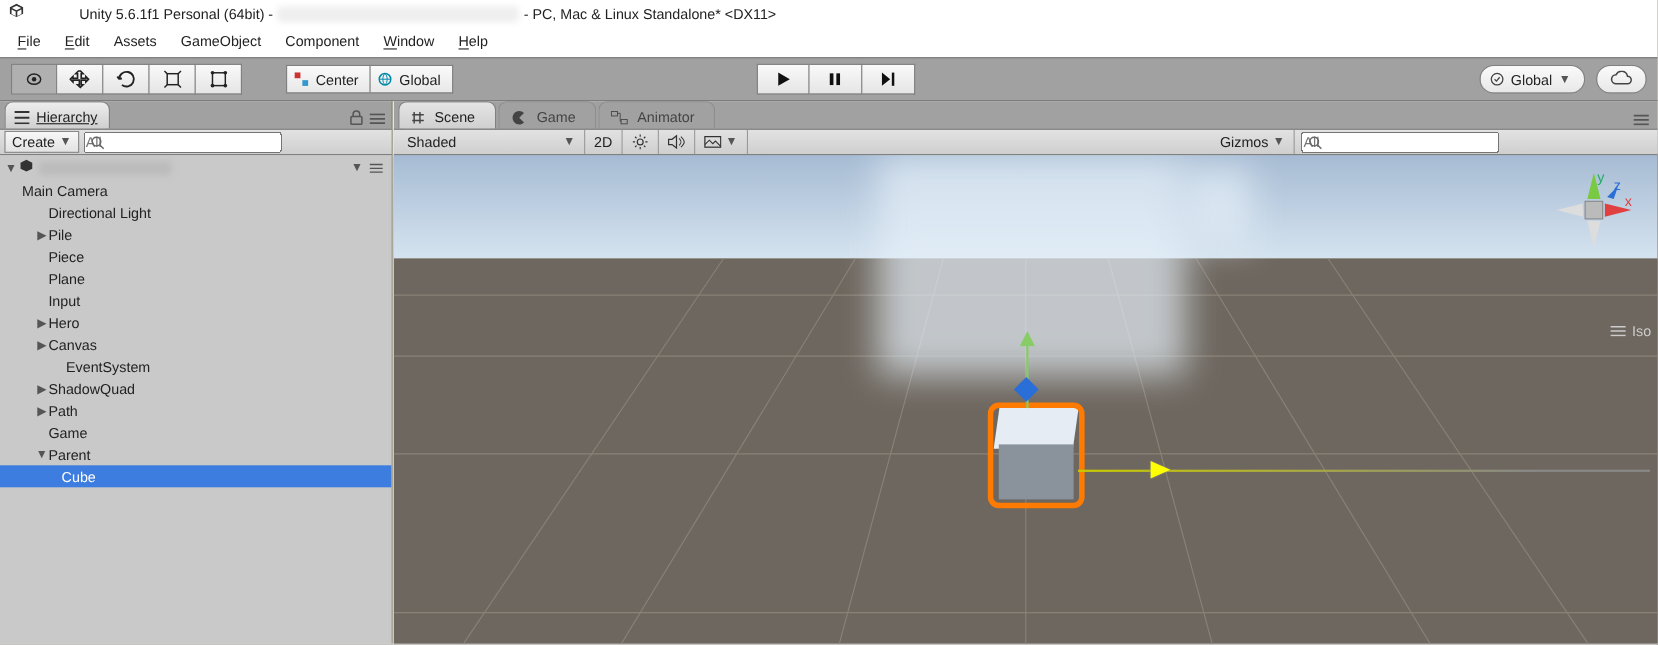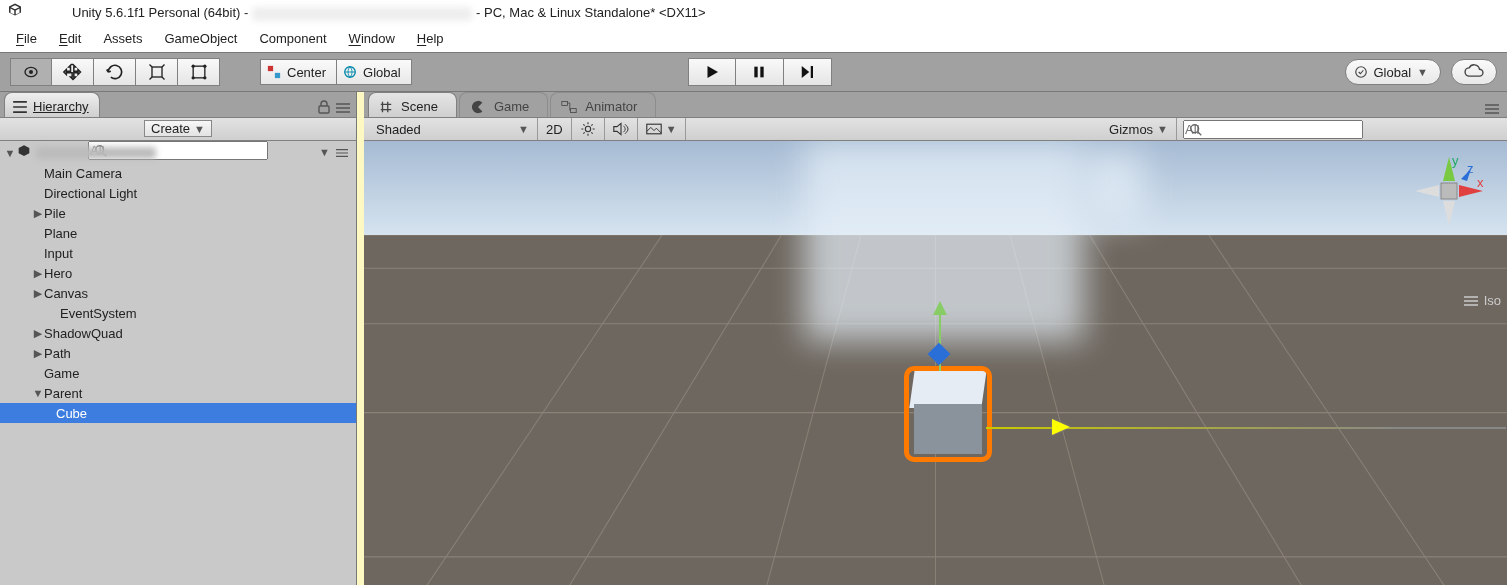--- a/index.html
+++ b/index.html
@@ -38,35 +38,35 @@
 
 .workspace { display:flex; height:493px; background:#a1a1a1; }
 
 
 .hierarchy-panel { width:357px; display:flex; flex-direction:column; border-right:1px solid #787878; }
 .panel-tab-row { height:25px; display:flex; align-items:flex-end; padding-left:4px; }
 .panel-tab { height:25px; padding:3px 10px 0 8px; background:linear-gradient(#eeeeee,#cfcfcf); border:1px solid #808080; border-bottom:none; border-radius:8px 8px 0 0; display:flex; align-items:center; gap:6px; font-size:14px; cursor:pointer;text-decoration:underline; }
 .tab-row-right { margin-left:auto; margin-right:6px; display:flex; align-items:center; gap:6px; }
 .lock-icon, .kebab-icon { cursor:pointer; }
 
-.hier-toolbar { height:24px; background:linear-gradient(#e2e2e2,#cfcfcf); border-top:1px solid #808080; border-bottom:1px solid #808080; display:flex; align-items:center; padding:2px 4px; gap:4px;flex-direction:column; }
+.hier-toolbar { height:24px; background:linear-gradient(#e2e2e2,#cfcfcf); border-top:1px solid #808080; border-bottom:1px solid #808080; display:flex; align-items:center; padding:2px 4px; gap:4px; }
 .create-btn { height:20px; background:linear-gradient(#f7f7f7,#e3e3e3); border:1px solid #888; padding:0 6px; display:flex; align-items:center; gap:4px; font-size:13px; cursor:pointer; }
 .search-wrap { position:relative; flex:1; }
 .search-wrap .mag { position:absolute; left:6px; top:3px; pointer-events:none; }
 
 .hier-tree { flex:1; background:#c9c9c9; overflow:auto; padding-top:2px; }
 .tree-row { height:20px; display:flex; align-items:center; cursor:pointer; font-size:14px; }
 .tree-row.selected { background:#3e7de0; color:#fff; }
 .tree-row.selected span { color:#fff; }
 .tree-toggle { width:12px; text-align:center; font-size:11px; color:#555; }
 .tree-row .unity-glyph { margin-right:4px; }
 .scene-row-icons { margin-left:auto; margin-right:8px; display:flex; gap:6px; }
 
 
-.scene-panel { flex:1; display:flex; flex-direction:column; border-left:7px solid #fef9c3; position:relative; }
+.scene-panel { flex:1; display:flex; flex-direction:column; border-left:1px solid #fef9c3; position:relative; }
 .scene-tabs-row { height:25px; display:flex; align-items:flex-end; padding-left:4px; gap:2px; }
 .scene-tab { height:25px; padding:3px 18px 0 10px; background:linear-gradient(#e5e5e5,#cfcfcf); border:1px solid #808080; border-bottom:none; border-radius:8px 8px 0 0; display:flex; align-items:center; gap:8px; font-size:14px; cursor:pointer; }
 .scene-tab.inactive { background:#a1a1a1; border-color:#8d8d8d; color:#444; }
 .scene-tab.inactive span { color:#444; }
 .scene-tabs-row .kebab-icon { margin-left:auto; margin-right:8px; }
 
 .scene-toolbar { height:24px; background:linear-gradient(#e2e2e2,#cfcfcf); border-top:1px solid #808080; border-bottom:1px solid #808080; display:flex; align-items:center; padding:0 4px; gap:0; }
 .scene-tool { height:22px; padding:0 8px; display:flex; align-items:center; border-right:1px solid #999; gap:4px; font-size:14px; cursor:pointer; }
 
 .scene-toolbar .search-wrap { flex:1; margin-left:6px; }
@@ -266,29 +266,32 @@
         <span style="display:inline-block;width:120px;height:12px;background:#bbb;filter:blur(3px);border-radius:3px;"></span>
         <span class="scene-row-icons">
           <span class="tri">▼</span>
           <span><svg width="12" height="10" viewBox="0 0 14 10">
                 <path d="M0 1h14M0 5h14M0 9h14" stroke="#555" stroke-width="1.4"></path>
               </svg></span>
         </span>
       </div>
 
       <div id="tree-items">
-          <div class="tree-row" style="padding-left: 44px;">
+          <div class="tree-row" style="padding-left: 20px;">
             <span>Main Camera</span>
           </div>
           <div class="tree-row" style="padding-left: 44px;">
             <span>Directional Light</span>
           </div>
           <div class="tree-row" style="padding-left: 32px;">
             <span class="tree-toggle">▶</span>
             <span>Pile</span>
+          </div>
+          <div class="tree-row" style="padding-left: 44px;">
+            <span>Piece</span>
           </div>
           <div class="tree-row" style="padding-left: 44px;">
             <span>Plane</span>
           </div>
           <div class="tree-row" style="padding-left: 44px;">
             <span>Input</span>
           </div>
           <div class="tree-row" style="padding-left: 32px;">
             <span class="tree-toggle">▶</span>
             <span>Hero</span>

